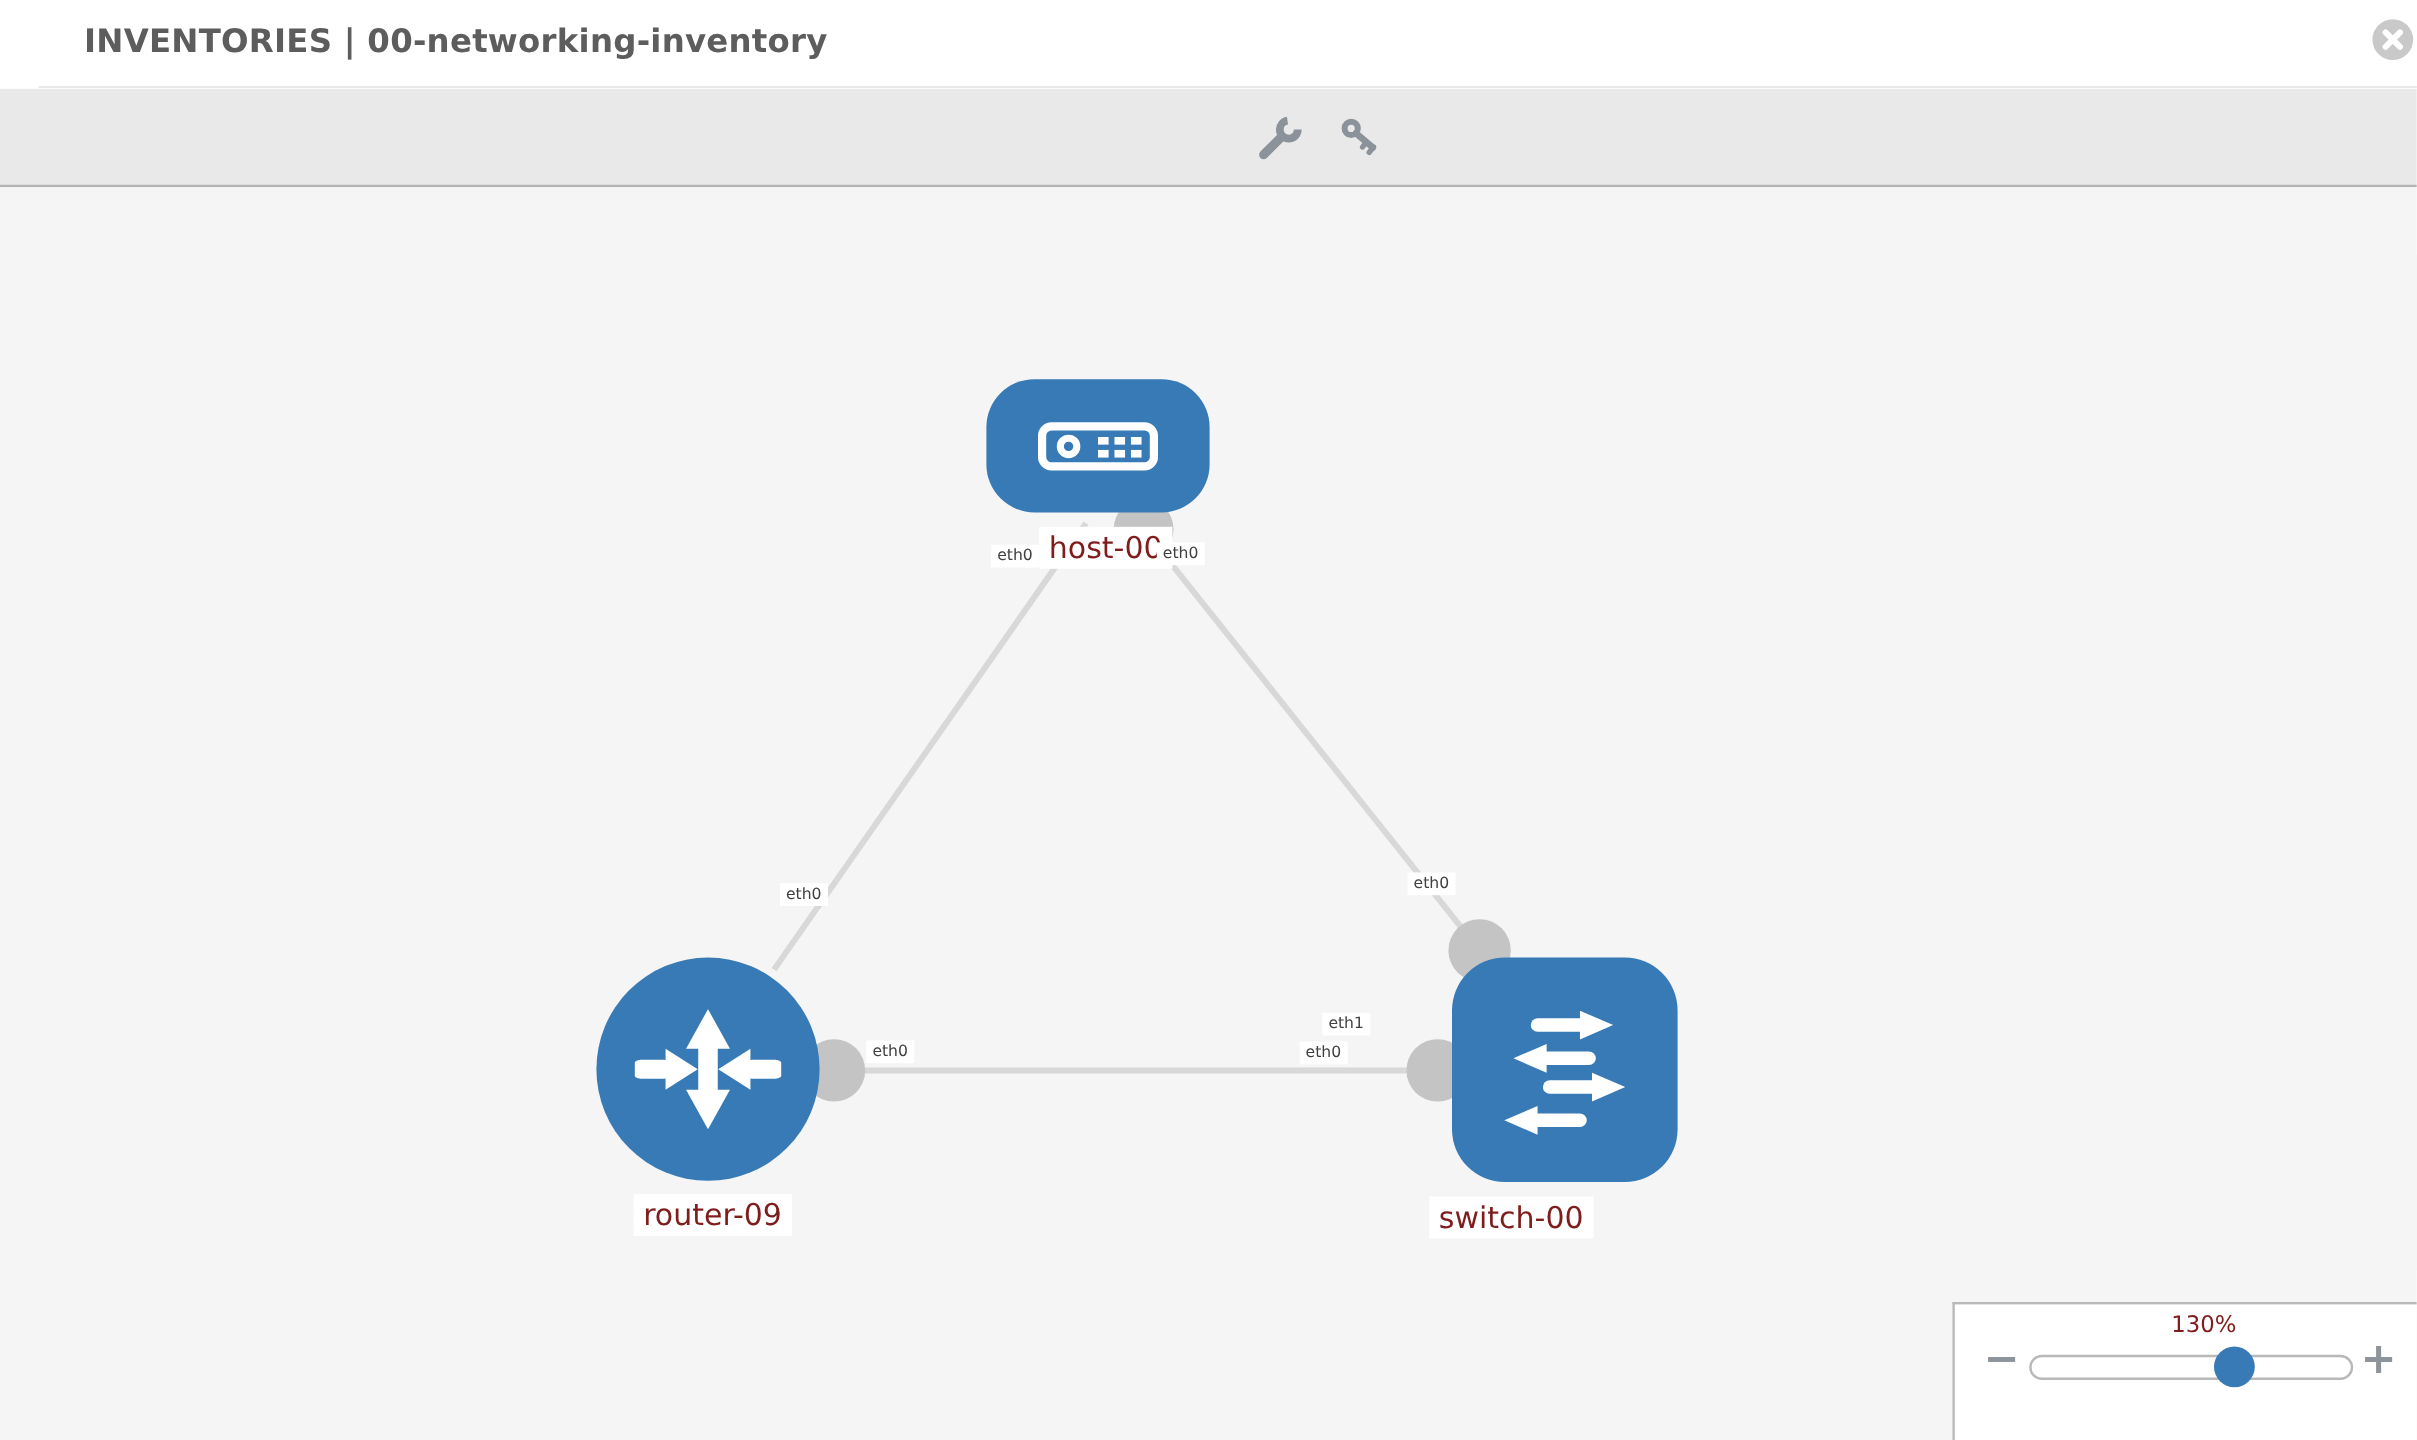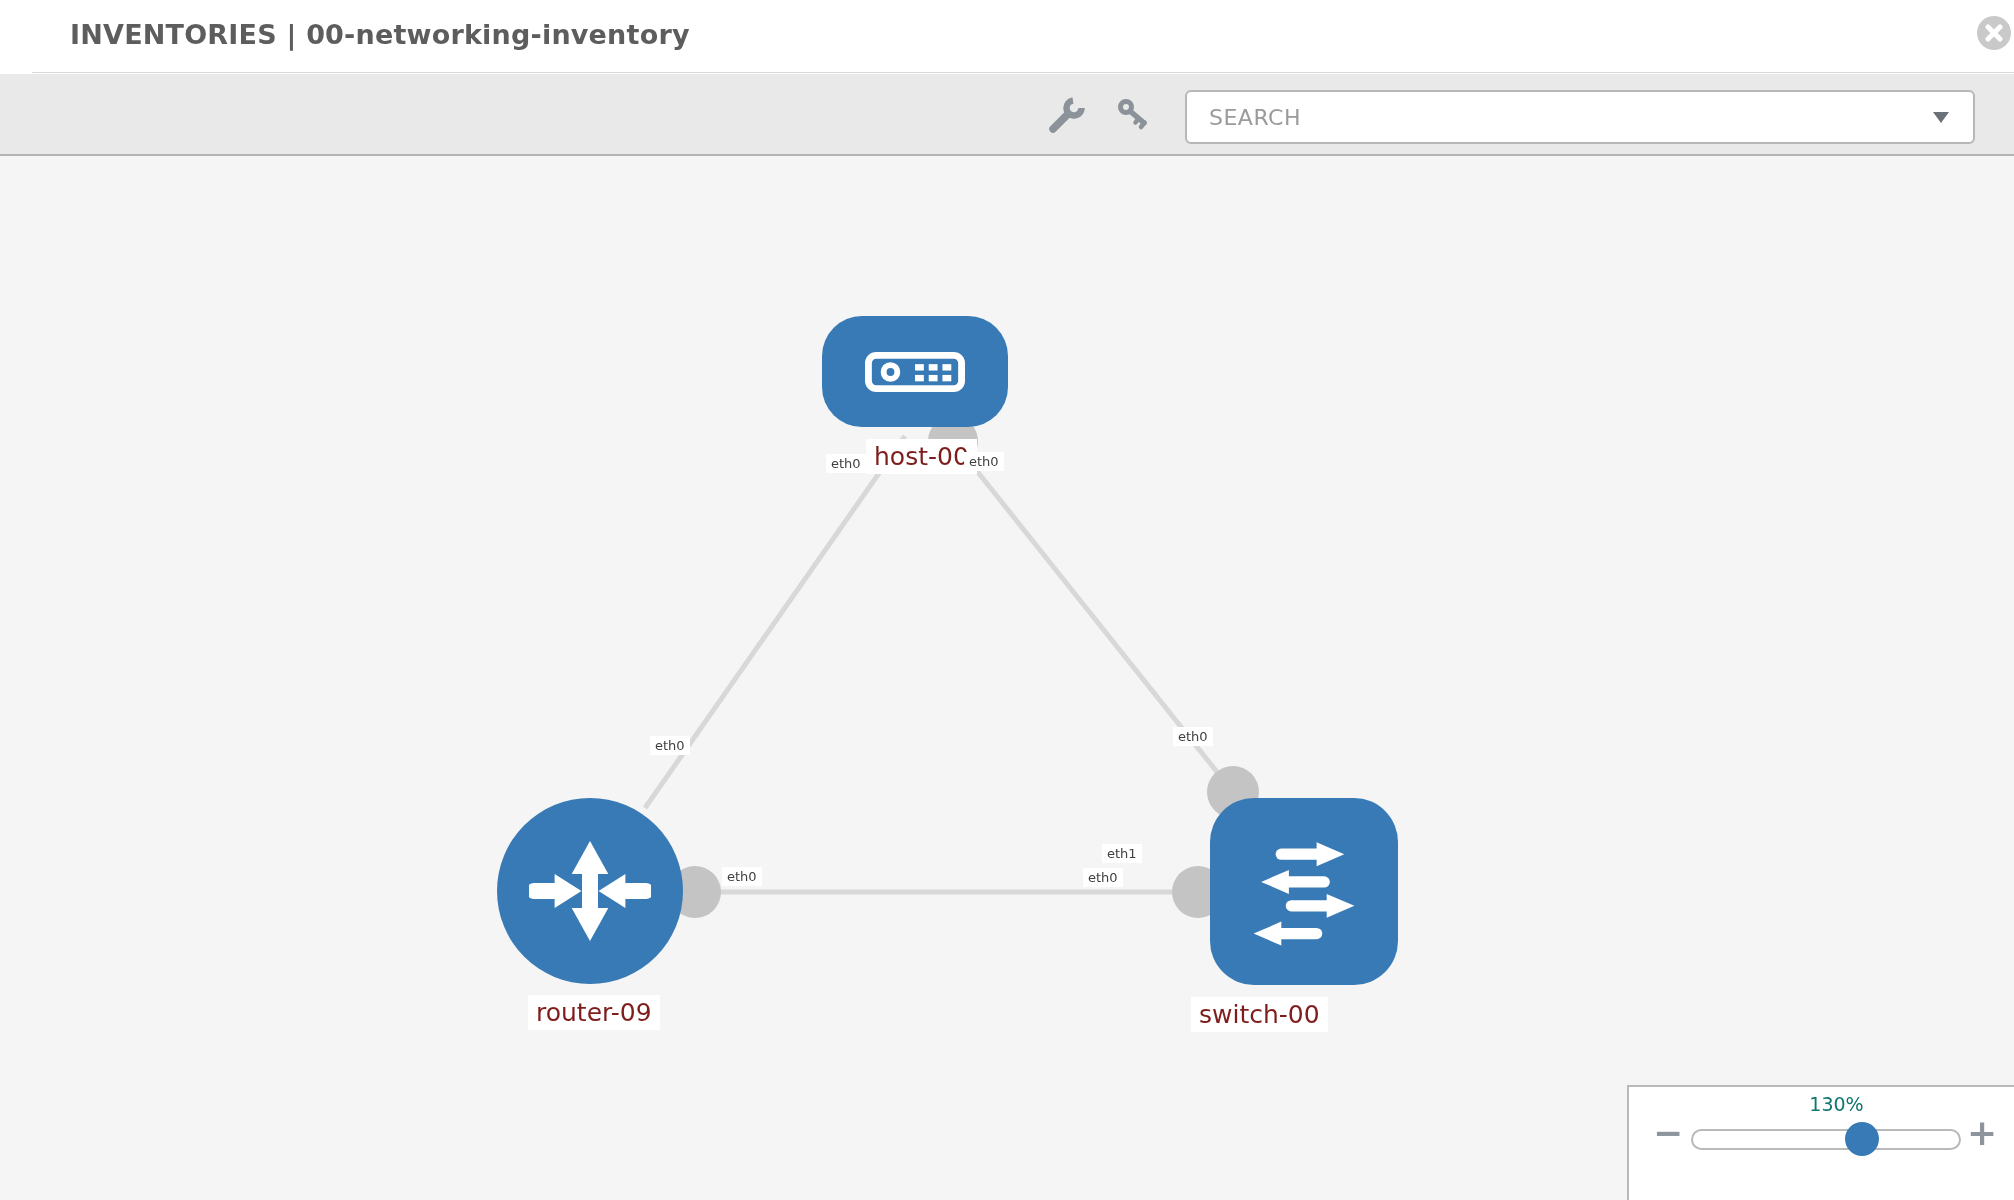--- a/index.html
+++ b/index.html
@@ -42,21 +42,21 @@
 
   .node-label { position:absolute; background:#fff; color:#7f1d1d; font-size:25px;
                 padding:3px 8px; white-space:nowrap; }
   .iface-label { position:absolute; background:#fff; color:#404040; font-size:13px;
                  padding:2px 5px; white-space:nowrap; }
 
   
   .zoom-panel { position:absolute; left:1627px; top:929px; width:387px; height:115px;
                 background:#fff; border:2px solid #b9b9b9; border-right:none; border-bottom:none; }
   .zoom-level { position:absolute; left:0; top:6px; width:100%; text-align:center;
-                font-size:19px; color:#0f766e;padding-left:30px; }
+                font-size:19px; color:#7f1d1d;padding-left:30px; }
   .zoom-minus, .zoom-plus { position:absolute; top:28px; font-size:36px; font-weight:bold;
                 color:#8d949b; cursor:pointer; line-height:36px; }
   .zoom-minus { left:24px; }
   .zoom-plus  { left:338px; }
   .zoom-track { position:absolute; left:62px; top:42px; width:270px; height:21px;
                 background:#fff; border:2px solid #b9b9b9; border-radius:12px; cursor:pointer; }
   .zoom-handle { position:absolute; left:152px; top:-9px; width:34px; height:34px;
                  border-radius:50%; background:#377ab5; cursor:grab; }
 </style>
 </head>
@@ -81,24 +81,20 @@
       <line x1="7" y1="33" x2="21" y2="19" stroke="#8b929a" stroke-width="7.5" stroke-linecap="round"></line>
     </svg>
 
     <svg class="tool-ic" style="left:1114px" viewBox="0 0 40 40">
       <circle cx="12" cy="11" r="5.5" fill="none" stroke="#8b929a" stroke-width="5"></circle>
       <line x1="16" y1="15" x2="30" y2="27" stroke="#8b929a" stroke-width="5.5" stroke-linecap="round"></line>
       <line x1="24.5" y1="22.5" x2="21.5" y2="26.5" stroke="#8b929a" stroke-width="4.5" stroke-linecap="round"></line>
       <line x1="30.5" y1="26.5" x2="27" y2="31" stroke="#8b929a" stroke-width="4.5" stroke-linecap="round"></line>
     </svg>
 
-    <div class="combo combo-search">
-      <input class="combo-text" type="text" placeholder="SEARCH" style="">
-      <span class="caret"></span>
-    </div>
   </div>
 
   <div class="canvas">
 
     <svg class="wires" viewBox="0 156 2014 1044">
 
       <line x1="905" y1="436" x2="645" y2="808" stroke="#d8d8d8" stroke-width="5"></line>
       <line x1="953" y1="441" x2="1233" y2="792" stroke="#d8d8d8" stroke-width="5"></line>
       <line x1="695" y1="892" x2="1198" y2="892" stroke="#d8d8d8" stroke-width="5"></line>
 

